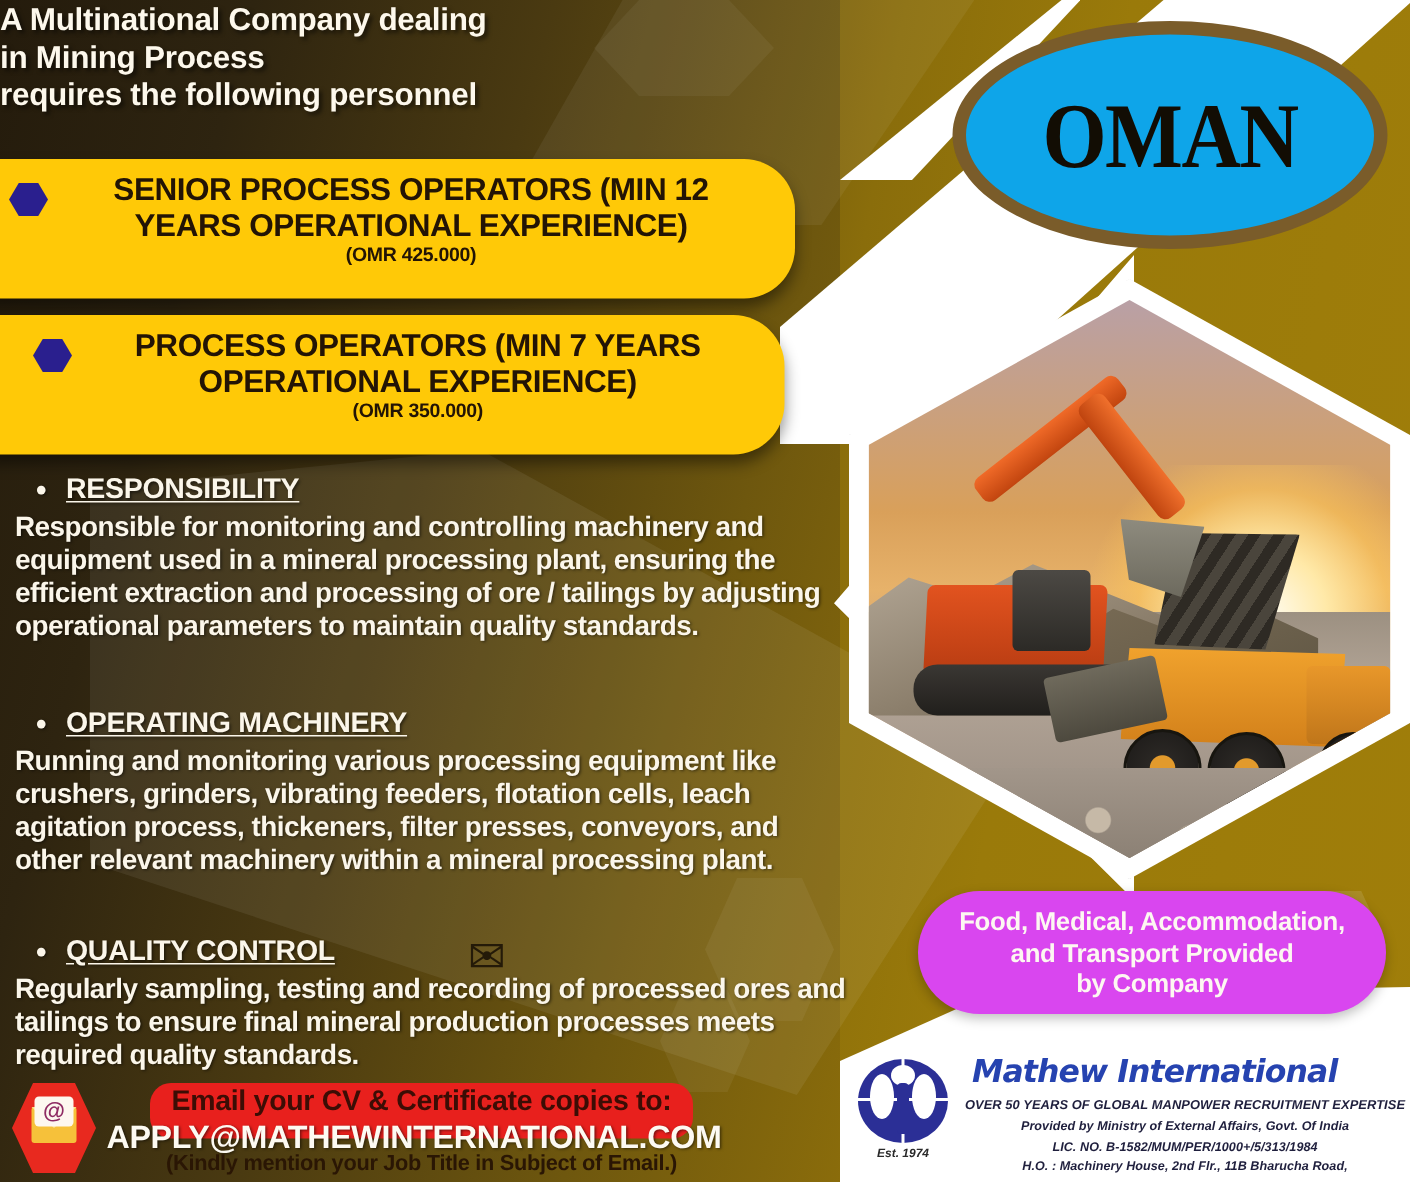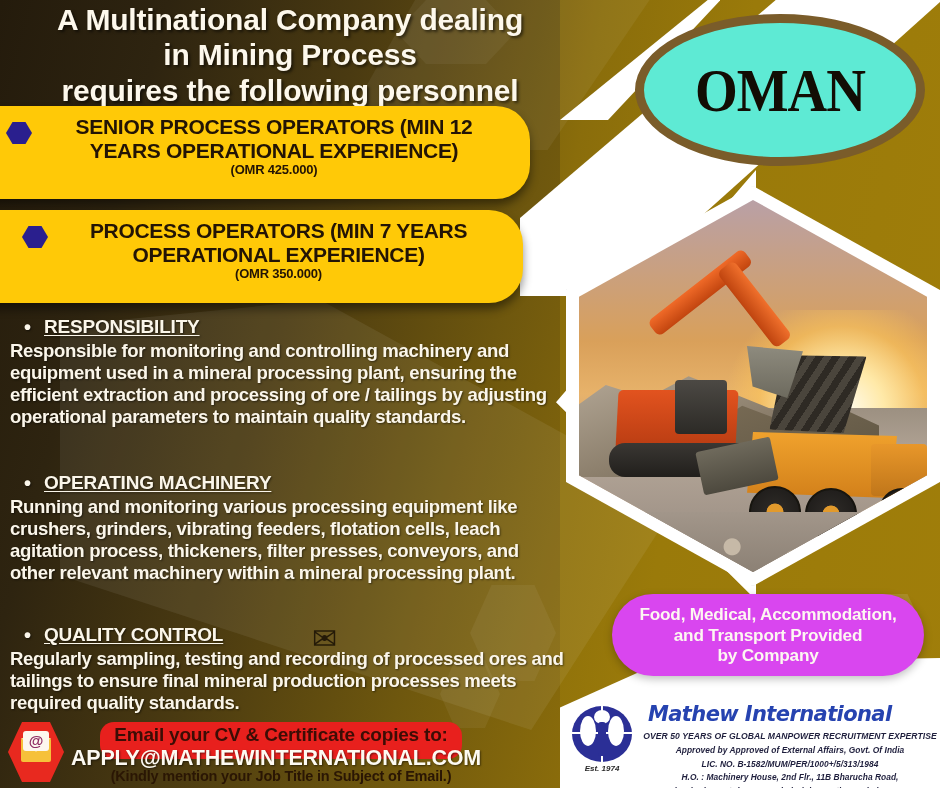--- a/index.html
+++ b/index.html
@@ -99,23 +99,22 @@
   .hex-1 { left: 470px; top: 585px;  width: 86px;  height: 96px; }
   .hex-2 { left: 440px; top: 660px;  width: 60px;  height: 68px; }
   .hex-3 { left: 396px; top: 0px;    width: 120px; height: 64px; background: rgba(255,255,255,0.05); }
   .hex-4 { left: 858px; top: 594px;  width: 66px;  height: 72px; background: rgba(255,255,255,0.12); }
 
   
   .headline {
     position: absolute;
     left: 0; top: 2px;
     width: 580px;
-    text-align: center;
     color: #fdf8ec;
-    font-size: 30px;
+    font-size: 21px;
     font-weight: bold;
     line-height: 1.18;
     letter-spacing: -0.2px;
     text-shadow: 2px 2px 3px rgba(0,0,0,0.55);
     white-space: pre-line;
   }
 
   
   .job-banner {
     position: absolute;
@@ -273,21 +272,21 @@
     font-size: 14.5px;
     font-weight: bold;
     letter-spacing: -0.2px;
   }
 
   
   .oman-badge {
     position: absolute;
     left: 635px; top: 14px;
     width: 290px; height: 152px;
-    background: #5eead4;
+    background: #0ea5e9;
     border: 9px solid #7a5c2a;
     border-radius: 50%;
     box-sizing: border-box;
     display: flex;
     align-items: center;
     justify-content: center;
   }
   .oman-text {
     color: #120d04;
     font-size: 55px;
@@ -636,19 +635,19 @@
     <div class="logo-cut lc2"></div>
     <div class="logo-cut lc3"></div>
     <div class="logo-line ll-h"></div>
     <div class="logo-line ll-v"></div>
     <div class="logo-stem"></div>
     <div class="logo-est">Est. 1974</div>
   </div>
   <div class="brand-name">Mathew International</div>
   <div class="brand-lines">
     <div class="l1">OVER 50 YEARS OF GLOBAL MANPOWER RECRUITMENT EXPERTISE</div>
-    <div>Approved by Approved of External Affairs, Govt. Of India</div>
+    <div>Provided by Ministry of External Affairs, Govt. Of India</div>
     <div>LIC. NO. B-1582/MUM/PER/1000+/5/313/1984</div>
     <div>H.O. : Machinery House, 2nd Flr., 11B Bharucha Road,</div>
     <div>Kala Ghoda, Fort, (Opp. Mumbai High Court), Mumbai - 400 001</div>
   </div>
 
 </div>
 
 </body></html>

